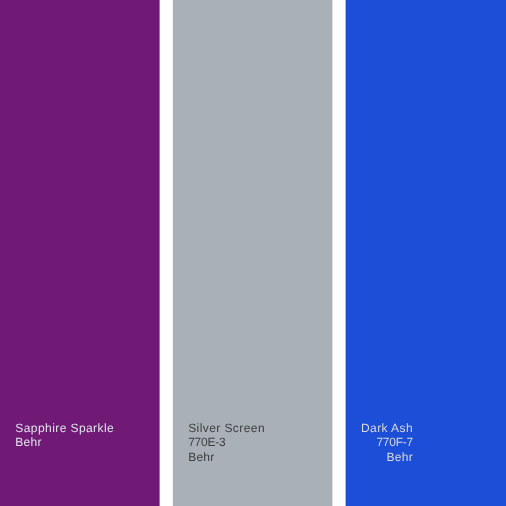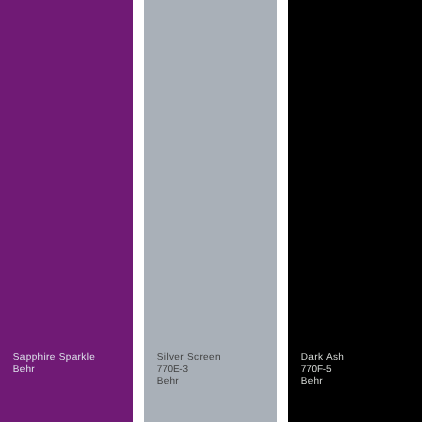--- a/index.html
+++ b/index.html
@@ -63,21 +63,21 @@
   </div>
 
   <div class="swatch" id="sw1" style="background-color: rgb(169, 176, 184); color: #404040;">
     <div class="swatch-caption">
       <span class="caption-line name-line">Silver Screen</span>
       <span class="caption-line code-line">770E-3</span>
       <span class="caption-line brand-line">Behr</span>
     </div>
   </div>
 
-  <div class="swatch" id="sw2" style="background-color: #000000; color: rgb(215, 218, 215);">
+  <div class="swatch" id="sw2" style="background-color: #1d4ed8; color: rgb(215, 218, 215); text-align: right;">
     <div class="swatch-caption">
       <span class="caption-line name-line">Dark Ash</span>
-      <span class="caption-line code-line">770F-5</span>
+      <span class="caption-line code-line">770F-7</span>
       <span class="caption-line brand-line">Behr</span>
     </div>
   </div>
 
 </div>
 
 </body></html>

